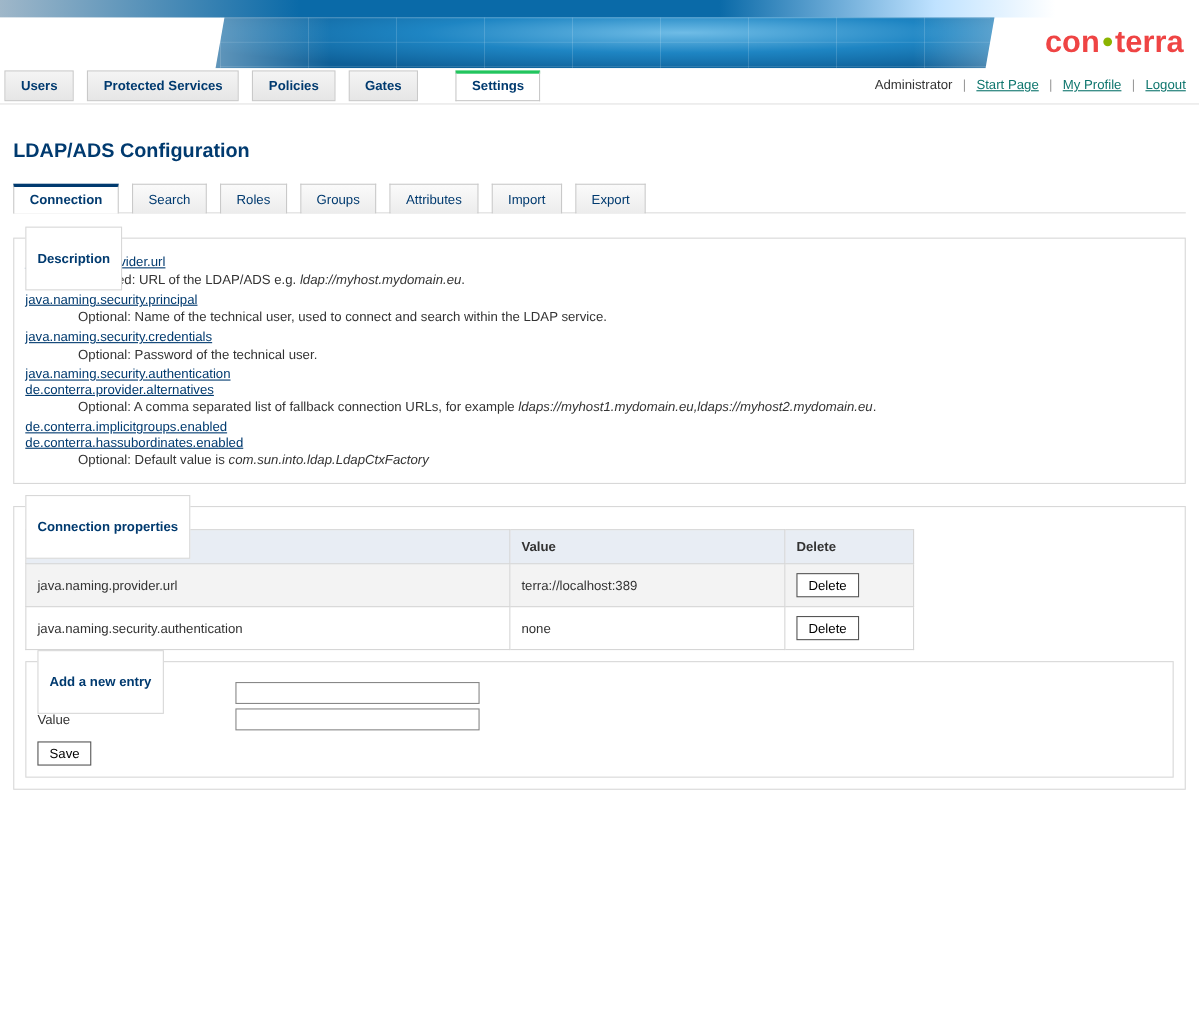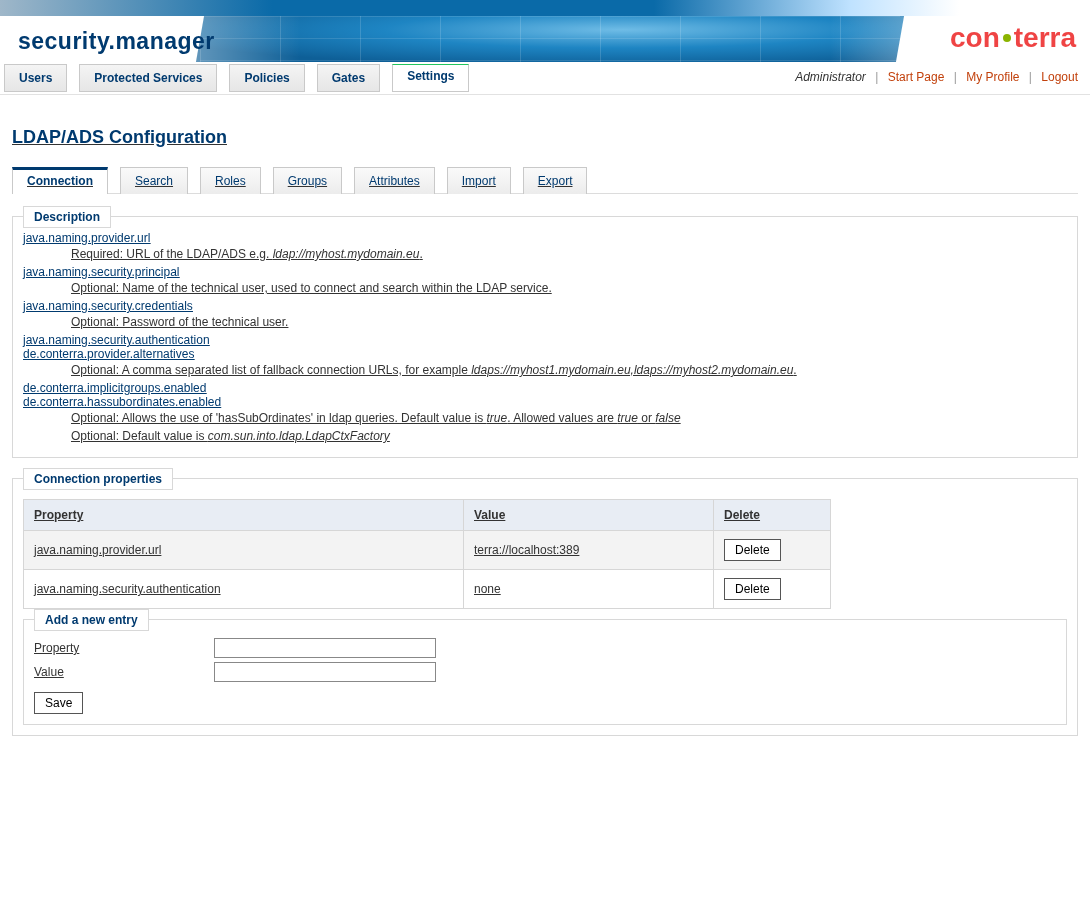--- a/index.html
+++ b/index.html
@@ -4,21 +4,21 @@
 <style>
   html, body {
     margin: 0;
     padding: 0;
     font-family: Verdana, Arial, sans-serif;
     font-size: 12px;
     color: #333;
     background: #fff;
     width: 1090px;
   }
-  a { color: #c2410c; cursor: pointer; }
+  a { color: #0f766e; text-decoration: underline; cursor: pointer; }
 
   
   .banner {
     position: relative;
     height: 62px;
     width: 100%;
     overflow: hidden;
     background: #fff;
   }
   .banner .grad-band {
@@ -88,36 +88,36 @@
     border: 1px solid #c9c9c9;
     background: linear-gradient(to bottom, #f4f4f4, #e6e6e6);
     padding: 6px 14px;
     font-size: 12px;
     font-weight: bold;
     color: #003a6f;
     cursor: pointer;
   }
   .main-tabs .tab.active {
     background: #fff;
-    border-top: 1px solid #22c55e;
+    border-top: 3px solid #22c55e;
     padding-top: 4px;
+    margin-left: 22px;
   }
   .user-links {
     position: absolute;
     right: 12px; top: 8px;
     font-size: 12px;
     color: #333;
   }
   .user-links .sep { color: #9a9a9a; padding: 0 6px; }
-  .user-links .username { font-style: italic; }
+  .user-links .username { }
 
   
   .page {
     padding: 10px 12px 20px 12px;
-    text-decoration: underline;
   }
   .page h1 {
     color: #003a6f;
     font-size: 18px;
     font-weight: bold;
     margin: 22px 0 18px 0;
   }
 
   .sub-tabs {
     display: flex;
@@ -151,21 +151,21 @@
     position: relative;
   }
   .fieldset .legend {
     position: absolute;
     top: -11px; left: 10px;
     background: #fff;
     border: 1px solid #d8d8d8;
     color: #003a6f;
     font-weight: bold;
     font-size: 12px;
-    padding: 3px 10px;
+    padding: 21px 10px;
   }
   .fieldset.inner {
     margin: 10px 0 0 0;
   }
 
   .desc-text { margin: 8px 0 14px 0; line-height: 1.5; }
   .prop-list { margin: 0; padding: 0; }
   .prop-list .prop-key {
     color: #003a6f;
     text-decoration: underline;
@@ -218,21 +218,20 @@
 </head>
 <body>
 
 <div class="banner">
   <div class="grad-band"></div>
   <div class="mid-band">
       <div class="grid"></div>
     </div>
   <div class="left-fade"></div>
   <div class="right-fade"></div>
-  <div class="app-title">security.manager</div>
   <div class="logo">
     <span>con</span><span class="dot"></span><span>terra</span>
   </div>
 </div>
 
 <div class="topbar">
   <div class="main-tabs">
     <div class="tab">Users</div>
     <div class="tab">Protected Services</div>
     <div class="tab">Policies</div>
@@ -270,21 +269,20 @@
         <div class="prop-desc">Required: URL of the LDAP/ADS e.g. <em>ldap://myhost.mydomain.eu</em>.</div>
         <a class="prop-key">java.naming.security.principal</a>
         <div class="prop-desc">Optional: Name of the technical user, used to connect and search within the LDAP service.</div>
         <a class="prop-key">java.naming.security.credentials</a>
         <div class="prop-desc">Optional: Password of the technical user.</div>
         <a class="prop-key">java.naming.security.authentication</a>
         <a class="prop-key">de.conterra.provider.alternatives</a>
         <div class="prop-desc">Optional: A comma separated list of fallback connection URLs, for example <em>ldaps://myhost1.mydomain.eu,ldaps://myhost2.mydomain.eu</em>.</div>
         <a class="prop-key">de.conterra.implicitgroups.enabled</a>
         <a class="prop-key">de.conterra.hassubordinates.enabled</a>
-        <div class="prop-desc">Optional: Allows the use of 'hasSubOrdinates' in ldap queries. Default value is <em>true</em>. Allowed values are <em>true</em> or <em>false</em></div>
         <div class="prop-desc">Optional: Default value is <em>com.sun.into.ldap.LdapCtxFactory</em></div>
       </div>
   </div>
 
   <div class="fieldset">
     <div class="legend">Connection properties</div>
 
     <table class="props">
       <colgroup>
           <col style="width:440px">

